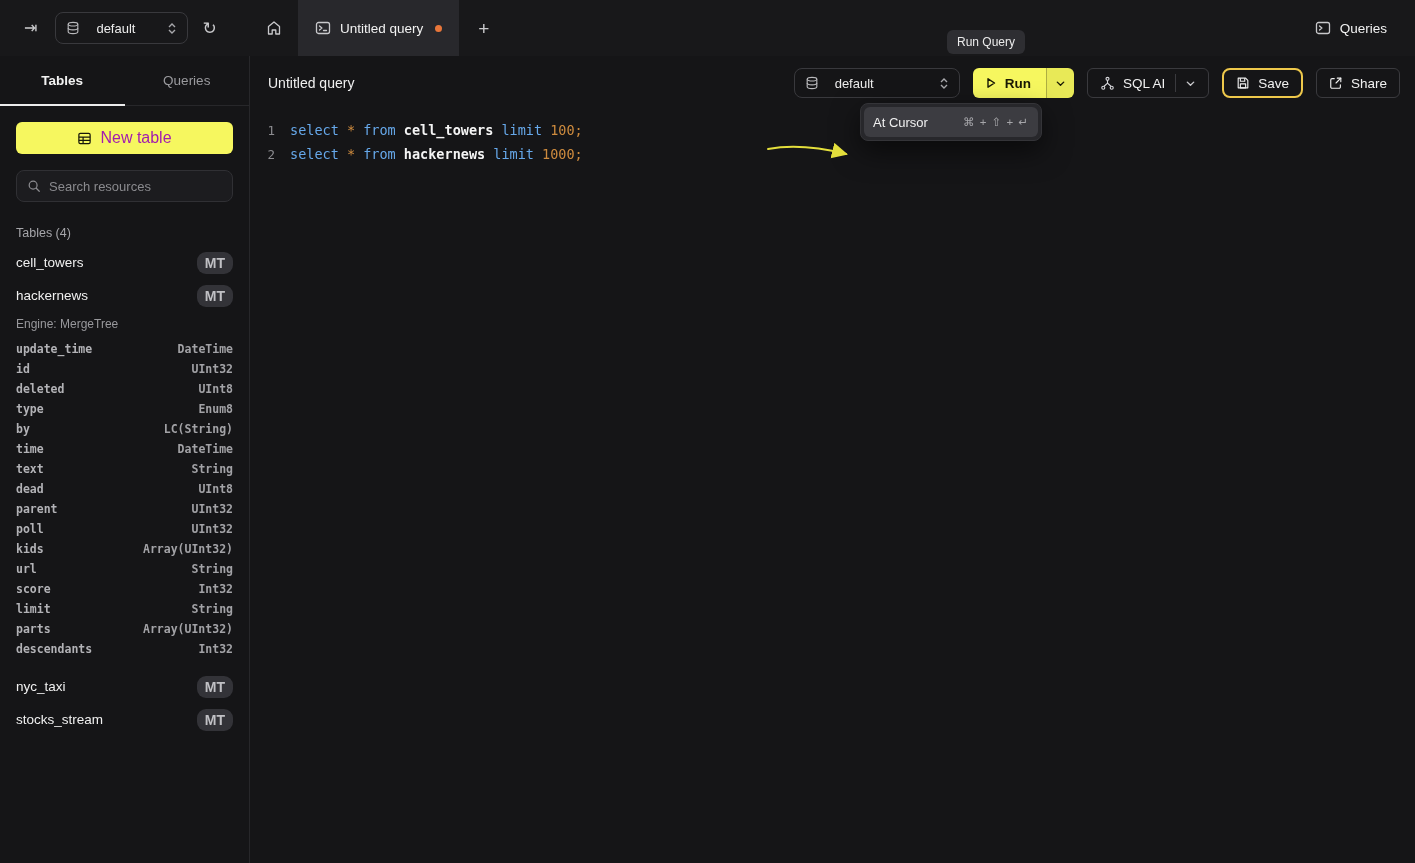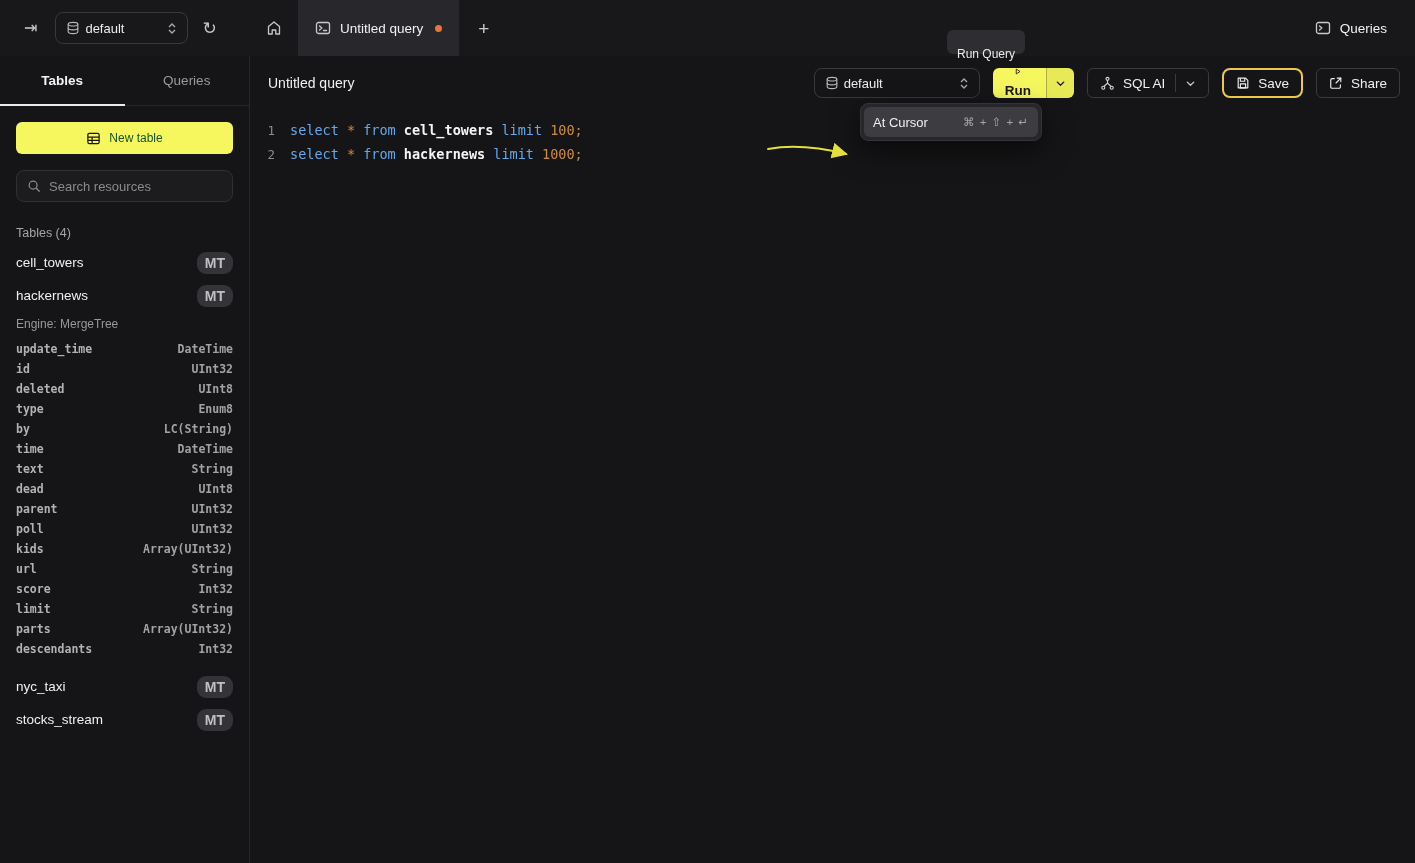--- a/index.html
+++ b/index.html
@@ -15,21 +15,21 @@
   
   .topbar{
     position:absolute; top:0; left:0; right:0; height:56px;
     background:#18181A; display:flex; align-items:center;
   }
   .tb-left{ width:250px; flex:none; display:flex; align-items:center; padding-left:20px; }
   .icon-btn{ background:none; border:none; color:#C9C9CC; cursor:pointer; padding:4px; font-family:inherit; display:flex; align-items:center; }
   .uni{ font-size:16px; line-height:1; color:#C9C9CC; }
   .select{
     height:32px; border:1px solid #39393D; border-radius:8px;
-    display:flex; align-items:center; gap:5px; padding:0 10px; cursor:pointer;
+    display:flex; align-items:center; gap:16px; padding:0 10px; cursor:pointer;
     background:transparent;
   }
   .select.sm{ width:133px; margin-left:14px; }
   .sel-label{ font-size:13px; color:#ECECEC; flex:1; text-align:left; }
   .tb-left .icon-btn.refresh{ margin-left:10px; }
   .tabs{ display:flex; align-items:stretch; height:56px; }
   .tab{ display:flex; align-items:center; justify-content:center; cursor:pointer; }
   .tab.home{ width:48px; }
   .tab.active{ background:#28282C; padding:0 17px; gap:9px; }
   .tab-label{ font-size:13.5px; color:#F2F2F2; }
@@ -47,21 +47,21 @@
   
   .sidebar{ width:250px; flex:none; border-right:1px solid #27272A; background:#151517; display:flex; flex-direction:column; }
   .sb-tabs{ height:50px; flex:none; display:flex; border-bottom:1px solid #27272A; }
   .sb-tab{ flex:1; display:flex; align-items:center; justify-content:center; font-size:13.5px; color:#9A9A9E; cursor:pointer; position:relative; }
   .sb-tab.active{ color:#F2F2F2; font-weight:700; }
   .sb-tab.active::after{ content:""; position:absolute; left:0; right:0; bottom:-1px; height:2px; background:#ECECEC; }
   .sb-content{ padding:16px 16px 0; overflow:hidden; }
   .new-table{
     width:100%; height:32px; border:none; border-radius:6px; background:#F6F75F;
     display:flex; align-items:center; justify-content:center; gap:8px;
-    font-size:12px; font-weight:500; color:#14532d; cursor:pointer; font-family:inherit;
+    font-size:16px; font-weight:500; color:#a21caf; cursor:pointer; font-family:inherit;
   }
   .search{
     margin-top:16px; height:32px; border:1px solid #303034; border-radius:8px;
     background:#1C1C1F; display:flex; align-items:center; gap:8px; padding:0 10px;
   }
   .search input{ flex:1; background:none; border:none; outline:none; color:#E8E8E8; font-size:13px; font-family:inherit; min-width:0; }
   .search input::placeholder{ color:#8A8A8E; }
   .section-title{ margin-top:24px; font-size:12.5px; color:#A6A6AA; }
   .table-list{ margin-top:6px; }
   .tbl-row{ height:33px; display:flex; align-items:center; justify-content:space-between; cursor:pointer; }
@@ -75,21 +75,21 @@
 
   
   .main{ flex:1; display:flex; flex-direction:column; background:#151517; }
   .main-header{ height:54px; flex:none; display:flex; align-items:center; padding:0 15px 0 18px; }
   .main-title{ font-size:14px; color:#F0F0F0; }
   .controls{ margin-left:auto; display:flex; align-items:center; gap:13px; }
   .select.md{ width:166px; height:30px; }
   .run-split{ display:flex; height:30px; border-radius:6px; overflow:hidden; }
   .run-main{
     background:#F6F75F; border:none; display:flex; align-items:center; gap:8px;
-    padding:0 15px 0 12px; font-size:13.5px; font-weight:700; color:#191905; cursor:pointer; font-family:inherit;flex-direction:column;
+    padding:0 15px 0 12px; font-size:13.5px; font-weight:700; color:#191905; cursor:pointer; font-family:inherit;
   }
   .run-caret{
     width:28px; background:#E8E957; border:none; border-left:1px solid rgba(0,0,0,0.25);
     display:flex; align-items:center; justify-content:center; color:#191905; cursor:pointer;
   }
   .btn{
     height:30px; display:flex; align-items:center; gap:8px; background:transparent;
     border:1px solid #3A3A3E; border-radius:6px; color:#F0F0F0; font-size:13.5px;
     padding:0 12px; cursor:pointer; font-family:inherit;
   }
@@ -102,21 +102,21 @@
   .ln{ width:18px; margin-left:7px; margin-right:15px; flex:none; text-align:right; font-family:"DejaVu Sans Mono", monospace; font-size:12.5px; color:#8C8C90; }
   .code{ white-space:pre; font-family:"DejaVu Sans Mono", monospace; font-size:13.5px; color:#E8E8E8; }
   .tk-kw{ color:#66A8EA; }
   .tk-lit{ color:#CE8B3E; }
   .tk-tbl{ color:#F4F4F4; font-weight:700; }
   .tk-pl{ color:#E8E8E8; }
 
   
   .tooltip{
     position:absolute; left:947px; top:30px; height:24px; line-height:24px;
-    padding:12px 10px; background:#2E2E32; color:#EBEBEB; font-size:12px; border-radius:6px; z-index:70;
+    padding:0 10px; background:#2E2E32; color:#EBEBEB; font-size:12px; border-radius:6px; z-index:70;
   }
   .menu{
     position:absolute; left:860px; top:103px; width:182px; z-index:60;
     background:#27272B; border:1px solid #343438; border-radius:8px; padding:3px;
     box-shadow:0 10px 28px rgba(0,0,0,0.55);
   }
   .menu-item{ height:30px; display:flex; align-items:center; justify-content:space-between; padding:0 9px; border-radius:6px; cursor:pointer; }
   .menu-item.hl{ background:#3C3C41;gap:24px; }
   .mi-label{ font-size:13px; font-weight:500; color:#F0F0F0; }
   .mi-shortcut{ font-size:11.5px; color:#A6A6AA; letter-spacing:1px; white-space:nowrap; }

